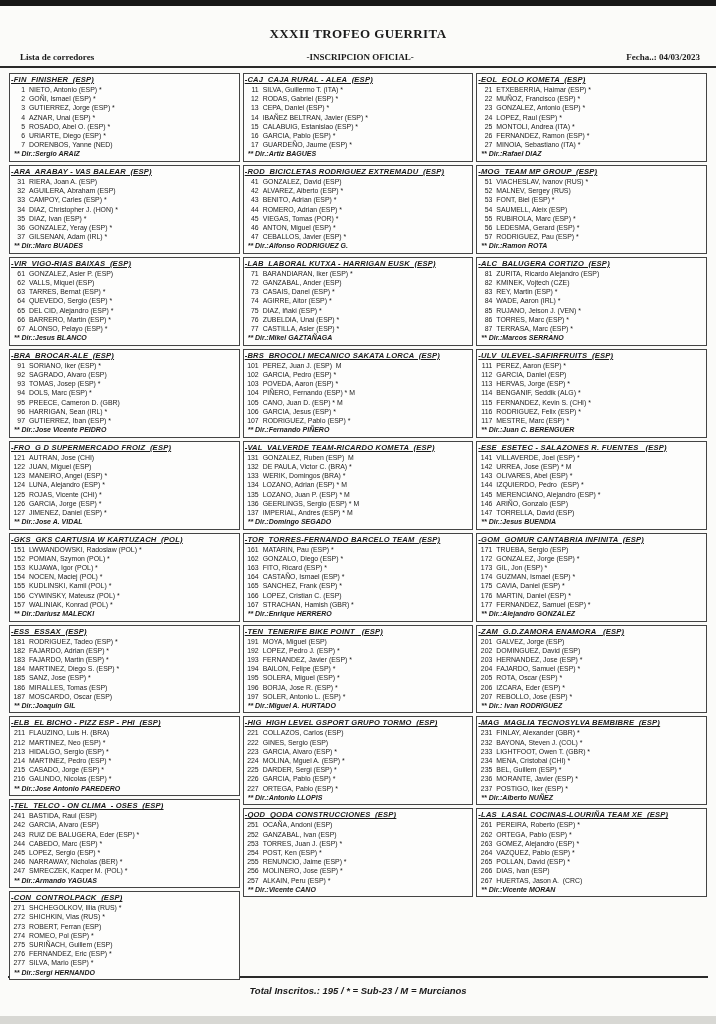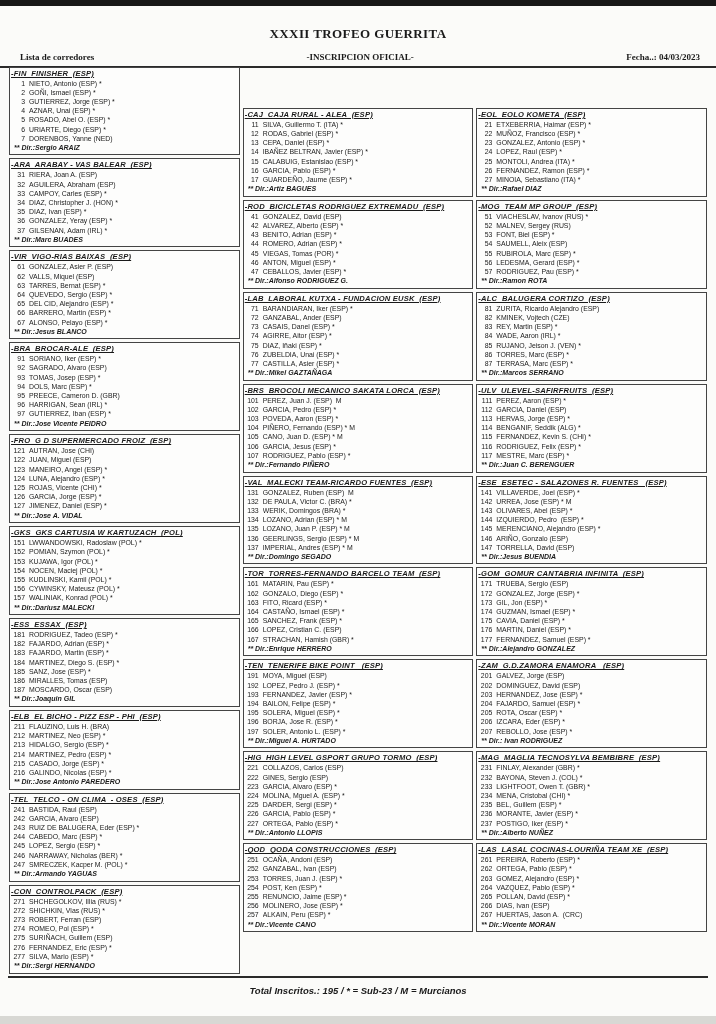--- a/index.html
+++ b/index.html
@@ -28,21 +28,21 @@
     padding:0 16px 0 20px;
     margin-top:10px;
   }
   .rule{height:2px;background:#2a2a2a;margin-top:4px;}
   .rule-bottom{margin:0 8px;margin-top:6px;}
   .columns{
     display:flex;gap:3px;
     padding:5px 9px 0 9px;
     height:902px;
     box-sizing:border-box;
-    align-items:center;
+    align-items:flex-start;
   }
   .col{flex:1;display:flex;flex-direction:column;min-width:0;}
   .col::after{content:"";flex:1;border-left:1px solid #555;border-right:1px solid #555;}
   .team{
     border:1px solid #444;
     background:#fdfdfc;
     margin-bottom:3px;
     padding:1px 0 2px 0;
   }
   .team-header{
@@ -212,21 +212,21 @@
           <div class="rider"><span class="num">41</span><span class="rname">GONZALEZ, David (ESP)</span></div>
           <div class="rider"><span class="num">42</span><span class="rname">ALVAREZ, Alberto (ESP) *</span></div>
           <div class="rider"><span class="num">43</span><span class="rname">BENITO, Adrian (ESP) *</span></div>
           <div class="rider"><span class="num">44</span><span class="rname">ROMERO, Adrian (ESP) *</span></div>
           <div class="rider"><span class="num">45</span><span class="rname">VIEGAS, Tomas (POR) *</span></div>
           <div class="rider"><span class="num">46</span><span class="rname">ANTON, Miguel (ESP) *</span></div>
           <div class="rider"><span class="num">47</span><span class="rname">CEBALLOS, Javier (ESP) *</span></div>
           <div class="dir">** Dir.:Alfonso RODRIGUEZ G.</div>
         </div>
         <div class="team">
-          <div class="team-header">-LAB  LABORAL KUTXA - FUNDACION EUSK  (ESP)</div>
+          <div class="team-header">-LAB  LABORAL KUTXA - HARRIGAN EUSK  (ESP)</div>
           <div class="rider"><span class="num">71</span><span class="rname">BARANDIARAN, Iker (ESP) *</span></div>
           <div class="rider"><span class="num">72</span><span class="rname">GANZABAL, Ander (ESP)</span></div>
           <div class="rider"><span class="num">73</span><span class="rname">CASAIS, Danel (ESP) *</span></div>
           <div class="rider"><span class="num">74</span><span class="rname">AGIRRE, Aitor (ESP) *</span></div>
           <div class="rider"><span class="num">75</span><span class="rname">DIAZ, Iñaki (ESP) *</span></div>
           <div class="rider"><span class="num">76</span><span class="rname">ZUBELDIA, Unai (ESP) *</span></div>
           <div class="rider"><span class="num">77</span><span class="rname">CASTILLA, Asier (ESP) *</span></div>
           <div class="dir">** Dir.:Mikel GAZTAÑAGA</div>
         </div>
         <div class="team">
@@ -234,21 +234,21 @@
           <div class="rider"><span class="num">101</span><span class="rname">PEREZ, Juan J. (ESP)  M</span></div>
           <div class="rider"><span class="num">102</span><span class="rname">GARCIA, Pedro (ESP) *</span></div>
           <div class="rider"><span class="num">103</span><span class="rname">POVEDA, Aaron (ESP) *</span></div>
           <div class="rider"><span class="num">104</span><span class="rname">PIÑERO, Fernando (ESP) * M</span></div>
           <div class="rider"><span class="num">105</span><span class="rname">CANO, Juan D. (ESP) * M</span></div>
           <div class="rider"><span class="num">106</span><span class="rname">GARCIA, Jesus (ESP) *</span></div>
           <div class="rider"><span class="num">107</span><span class="rname">RODRIGUEZ, Pablo (ESP) *</span></div>
           <div class="dir">** Dir.:Fernando PIÑERO</div>
         </div>
         <div class="team">
-          <div class="team-header">-VAL  MALECKI TEAM-RICARDO FUENTES  (ESP)</div>
+          <div class="team-header">-VAL  VALVERDE TEAM-RICARDO KOMETA  (ESP)</div>
           <div class="rider"><span class="num">131</span><span class="rname">GONZALEZ, Ruben (ESP)  M</span></div>
           <div class="rider"><span class="num">132</span><span class="rname">DE PAULA, Victor C. (BRA) *</span></div>
           <div class="rider"><span class="num">133</span><span class="rname">WERIK, Domingos (BRA) *</span></div>
           <div class="rider"><span class="num">134</span><span class="rname">LOZANO, Adrian (ESP) * M</span></div>
           <div class="rider"><span class="num">135</span><span class="rname">LOZANO, Juan P. (ESP) * M</span></div>
           <div class="rider"><span class="num">136</span><span class="rname">GEERLINGS, Sergio (ESP) * M</span></div>
           <div class="rider"><span class="num">137</span><span class="rname">IMPERIAL, Andres (ESP) * M</span></div>
           <div class="dir">** Dir.:Domingo SEGADO</div>
         </div>
         <div class="team">

